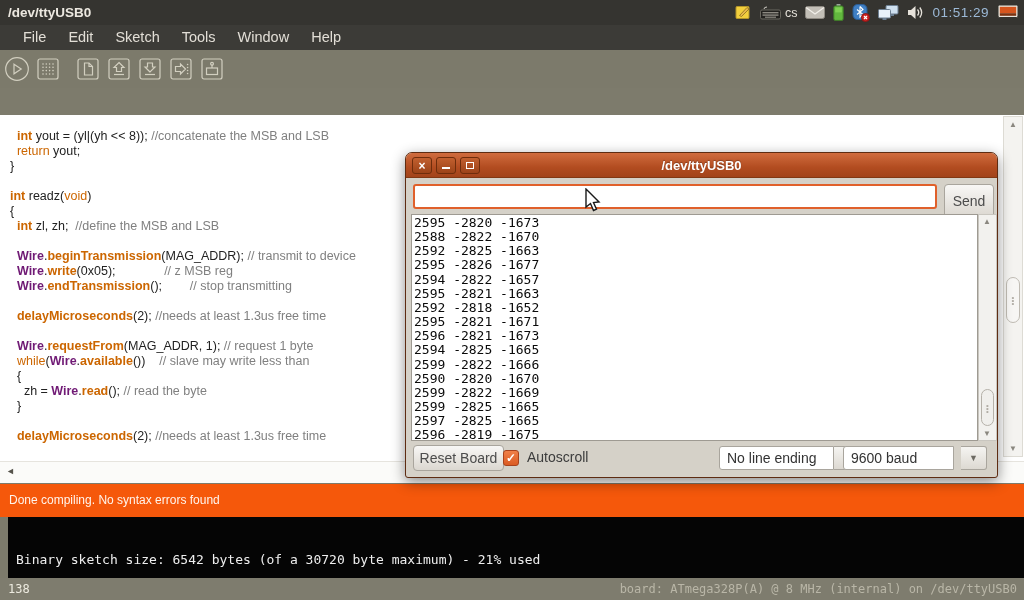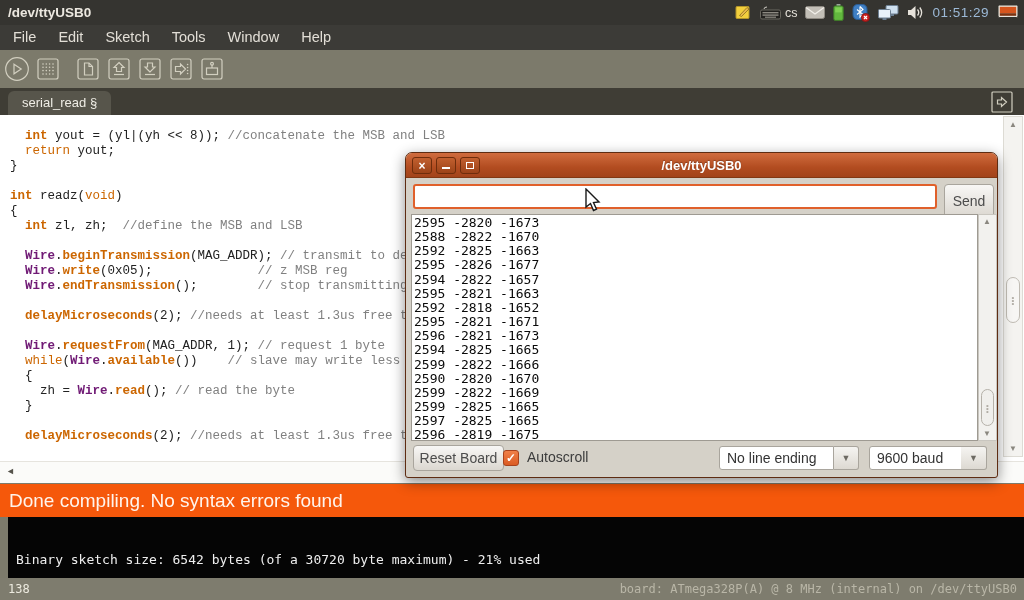--- a/index.html
+++ b/index.html
@@ -10,53 +10,53 @@
     -webkit-font-smoothing:antialiased;
   }
   
   .top-panel { position:absolute; left:0; top:0; width:1024px; height:25px; background:#353430; display:flex; align-items:center; }
   .panel-title { color:#ece8e0; font-weight:bold; font-size:13.5px; padding-left:8px; }
   .tray { margin-left:auto; display:flex; align-items:center; gap:8px; padding-right:5px; }
   .tray svg { display:block; }
   .kb-layout { color:#e4e0d8; font-size:12.5px; margin-left:-4px; }
   .clock { color:#9cb9d6; font-size:13.5px; letter-spacing:.5px; }
   
-  .menubar { position:absolute; left:0; top:25px; width:1024px; height:25px; background:#3c3b37; display:flex; padding-left:2px; }
+  .menubar { position:absolute; left:0; top:25px; width:1024px; height:25px; background:#3c3b37; display:flex; padding-left:12px; }
   .menu-item { color:#e2ded6; font-size:14.5px; padding:0 11px; height:25px; line-height:25px; cursor:default; }
   
   .toolbar { position:absolute; left:0; top:50px; width:1024px; height:38px; background:#7c7a6b; display:flex; align-items:center; padding-left:4px; }
   .tbtn { width:26px; height:26px; margin-right:5px; display:flex; align-items:center; justify-content:center; }
   .tbtn.gap { margin-left:9px; }
   .tbtn svg { stroke:#d2cfc0; fill:none; stroke-width:1.2; }
   
   .tabbar { position:absolute; left:0; top:88px; width:1024px; height:27px; background:#3f3d35; }
   .tab { position:absolute; left:8px; top:3px; height:24px; padding:0 14px; background:#57554b; color:#efede5;
          font-size:13px; line-height:24px; border-radius:6px 6px 0 0; }
   .tabmenu { position:absolute; right:11px; top:3px; width:22px; height:22px; }
   .tabmenu svg { stroke:#d2cfc0; fill:none; stroke-width:1.2; }
   
   .editor { position:absolute; left:0; top:115px; width:1024px; height:368px; background:#ffffff; overflow:hidden; }
-  .code-area { position:absolute; left:10px; top:14px; font-family:Liberation Mono, monospace; font-size:12.5px; line-height:15px; }
+  .code-area { position:absolute; left:10px; top:14px; font-family:Liberation Sans, sans-serif; font-size:12.5px; line-height:15px; }
   .code-line { white-space:pre; height:15px; }
   .kw  { color:#cc6600; font-weight:bold; }
   .kw2 { color:#cc6600; }
   .fn  { color:#cc6600; font-weight:bold; }
   .cl  { color:#701a75; font-weight:bold; }
   .cm  { color:#808080; }
   .pl  { color:#222222; }
   .hscroll { position:absolute; left:0; bottom:0; width:1024px; height:22px; background:#fbfbf9; border-top:1px solid #e6e4de; }
   .hscroll .arrow-left { position:absolute; left:6px; top:4px; color:#55534b; font-size:9px; }
   .vscroll { position:absolute; right:1px; top:1px; width:20px; height:341px; background:#f4f3f0; border:1px solid #ddd bcc; border:1px solid #dddbd4; }
   .vscroll .up   { position:absolute; top:3px; left:5px; color:#8a877f; font-size:8px; }
   .vscroll .down { position:absolute; bottom:3px; left:5px; color:#8a877f; font-size:8px; }
   .vthumb { position:absolute; left:2px; top:160px; width:14px; height:46px; background:#f7f6f4; border:1px solid #bfbbb3; border-radius:8px; }
   .grip { position:absolute; left:50%; top:50%; transform:translate(-50%,-50%); color:#b0aca4; font-size:8px; line-height:3px; text-align:center; }
   
   .status-bar { position:absolute; left:0; top:484px; width:1024px; height:33px; background:#f5580b; color:#fff4ec;
-                font-size:19px; line-height:33px; padding-left:9px; }
+                font-size:12px; line-height:33px; padding-left:9px; }
   .console { position:absolute; left:8px; top:517px; width:1024px; height:61px; background:#050505; color:#eeeeee;
              font-family:"DejaVu Sans Mono", monospace; font-size:13px; padding:35px 0 0 8px; }
   .footer { position:absolute; left:0; top:578px; width:1024px; height:22px; background:#7e7c6e;
             font-family:"DejaVu Sans Mono", monospace; font-size:12px; line-height:22px; }
   .footer .lineno { position:absolute; left:8px; color:#edebe0; }
   .footer .board  { position:absolute; right:7px; color:#b9b6a7; }
   
   .sw { position:absolute; left:405px; top:152px; width:593px; height:326px; background:#d5d1c8;
         border:1px solid #5e2c12; border-radius:7px 7px 3px 3px; box-shadow:0 4px 14px rgba(0,0,0,.45); }
   .sw-title { position:relative; height:25px; border-radius:6px 6px 0 0;
@@ -91,21 +91,21 @@
               border:1px solid #a8421c; background:linear-gradient(#ef8049,#db5b22); color:#fff;
               font-size:12px; font-weight:bold; text-align:center; line-height:15px; }
   .cb-label { position:absolute; left:121px; top:271px; font-size:14px; color:#3c3c3c; }
   .combo-field { position:absolute; background:#fff; border:1px solid #a9a59d; border-radius:3px 0 0 3px;
                  font-size:14px; color:#333; padding-left:7px; display:flex; align-items:center; }
   .combo-btn { position:absolute; background:linear-gradient(#f5f4f1,#ddd9d2); border:1px solid #a9a59d;
                border-left:none; border-radius:0 3px 3px 0; color:#6d6a63; font-size:9px;
                display:flex; align-items:center; justify-content:center; }
   .combo1-field { left:313px; top:268px; width:115px; height:24px; }
   .combo1-btn   { left:428px; top:268px; width:25px; height:24px; }
-  .combo2-field { left:463px; top:268px; width:111px; height:24px; }
+  .combo2-field { left:437px; top:268px; width:111px; height:24px; }
   .combo2-btn   { left:555px; top:268px; width:26px; height:24px; }
   
   .cursor { position:absolute; left:584px; top:188px; pointer-events:none; z-index:99; }
 </style>
 </head>
 <body>
 
 <div class="screen">
 
   <div class="top-panel">
@@ -249,29 +249,20 @@
     <span class="tbtn">
       <svg width="22" height="22" viewBox="0 0 22 22">
           <rect x="1" y="1" width="20" height="20" rx="2"></rect>
           <rect x="5.5" y="10" width="11" height="6.5"></rect>
           <line x1="11" y1="10" x2="11" y2="7"></line>
           <circle cx="11" cy="5.8" r="1.4"></circle>
         </svg>
     </span>
   </div>
 
-  <div class="tabbar">
-    <div class="tab">serial_read §</div>
-    <div class="tabmenu">
-      <svg width="22" height="22" viewBox="0 0 22 22">
-          <rect x="1" y="1" width="20" height="20" rx="1"></rect>
-          <path d="M15.5 11 L10.5 6.5 V9 H6.5 V13 H10.5 V15.5 Z"></path>
-        </svg>
-    </div>
-  </div>
 
   <div class="editor">
     <div class="code-area">
         <div class="code-line"><span class="pl">  </span><span class="kw">int</span><span class="pl"> yout = (yl|(yh &lt;&lt; 8)); </span><span class="cm">//concatenate the MSB and LSB</span></div>
         <div class="code-line"><span class="pl">  </span><span class="kw2">return</span><span class="pl"> yout;</span></div>
         <div class="code-line"><span class="pl">}</span></div>
         <div class="code-line">&nbsp;</div>
         <div class="code-line"><span class="kw">int</span><span class="pl"> readz(</span><span class="kw2">void</span><span class="pl">)</span></div>
         <div class="code-line"><span class="pl">{</span></div>
         <div class="code-line"><span class="pl">  </span><span class="kw">int</span><span class="pl"> zl, zh;  </span><span class="cm">//define the MSB and LSB</span></div>

